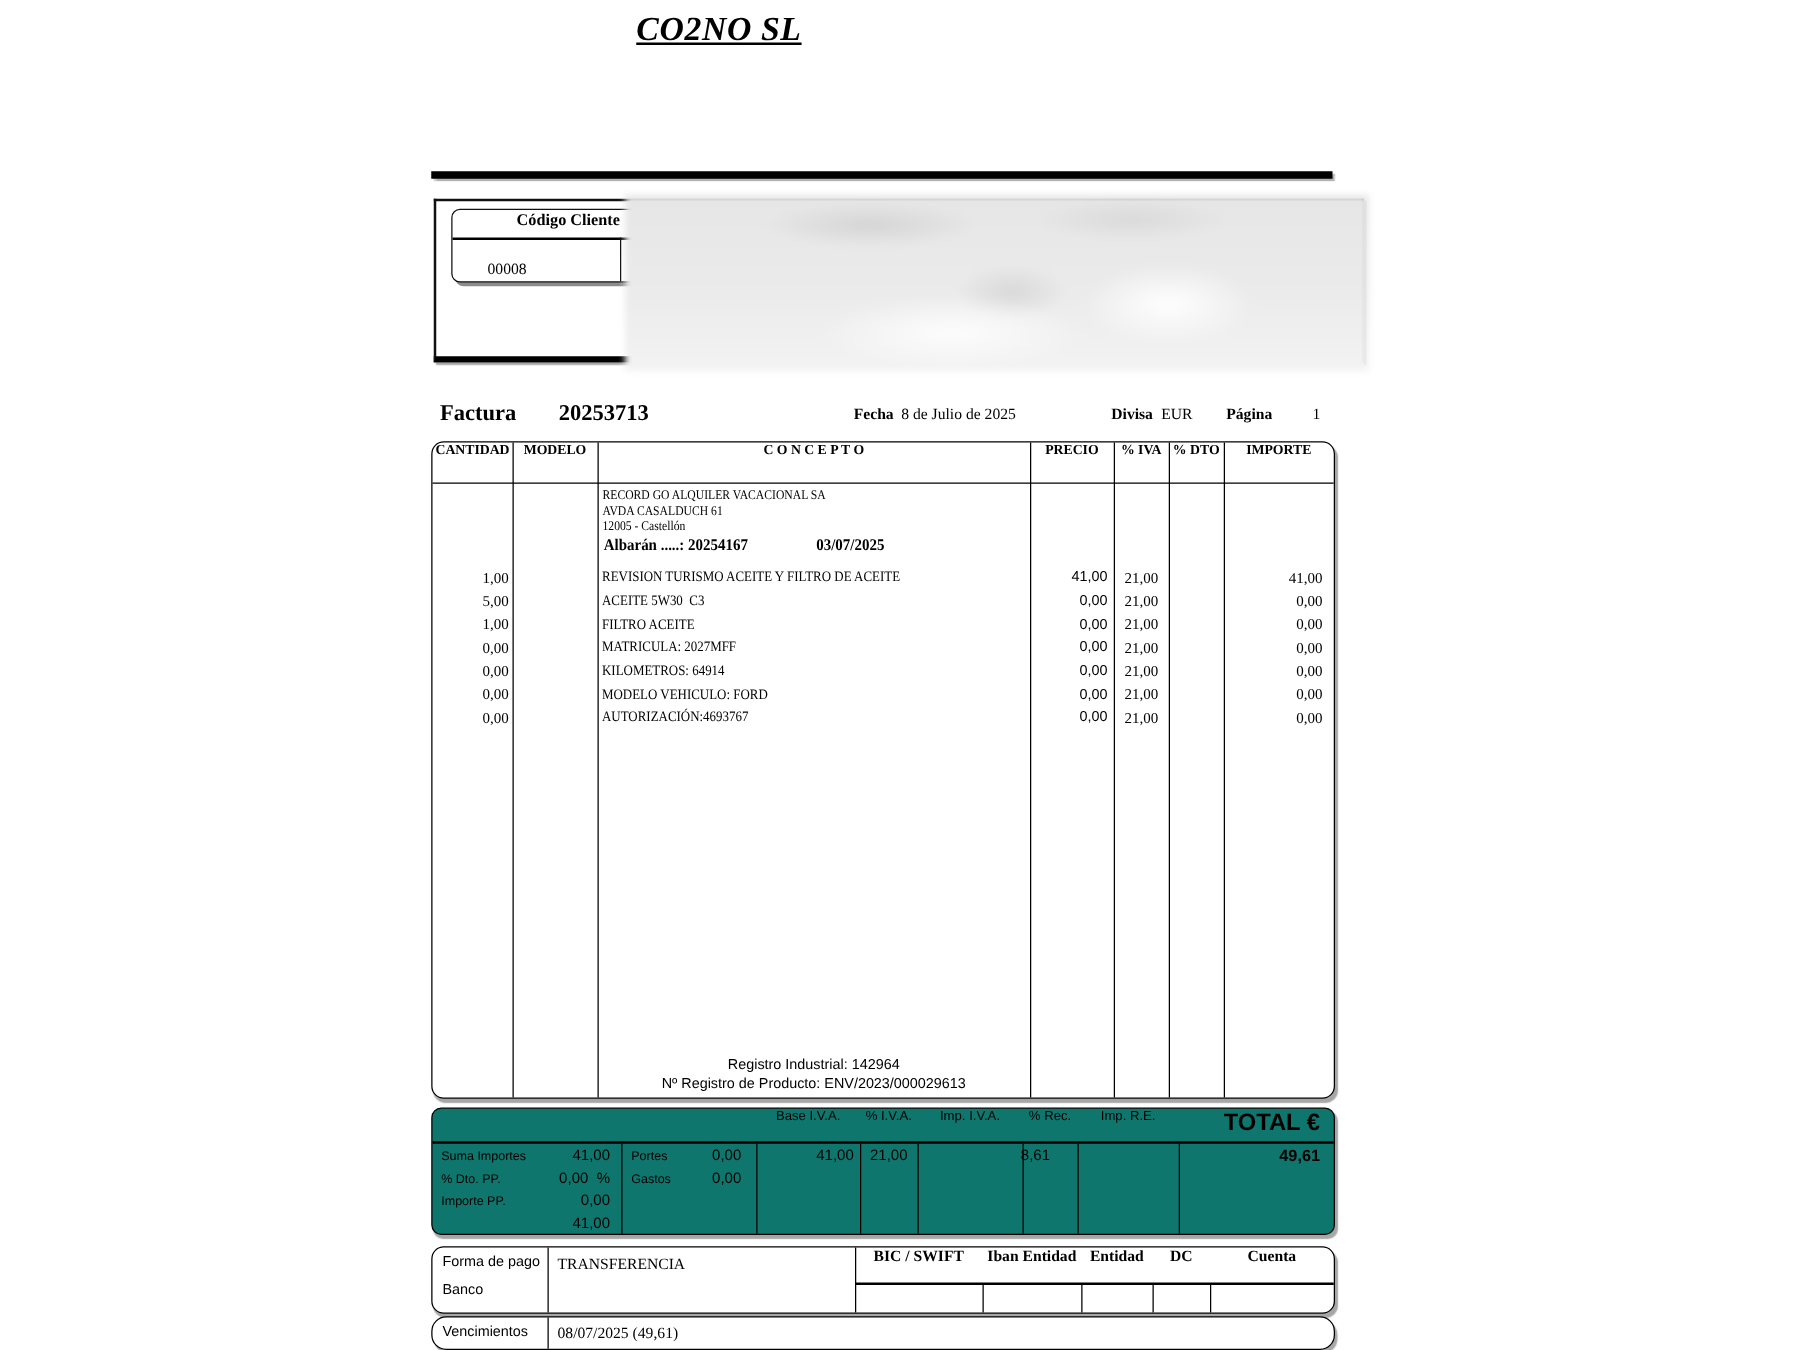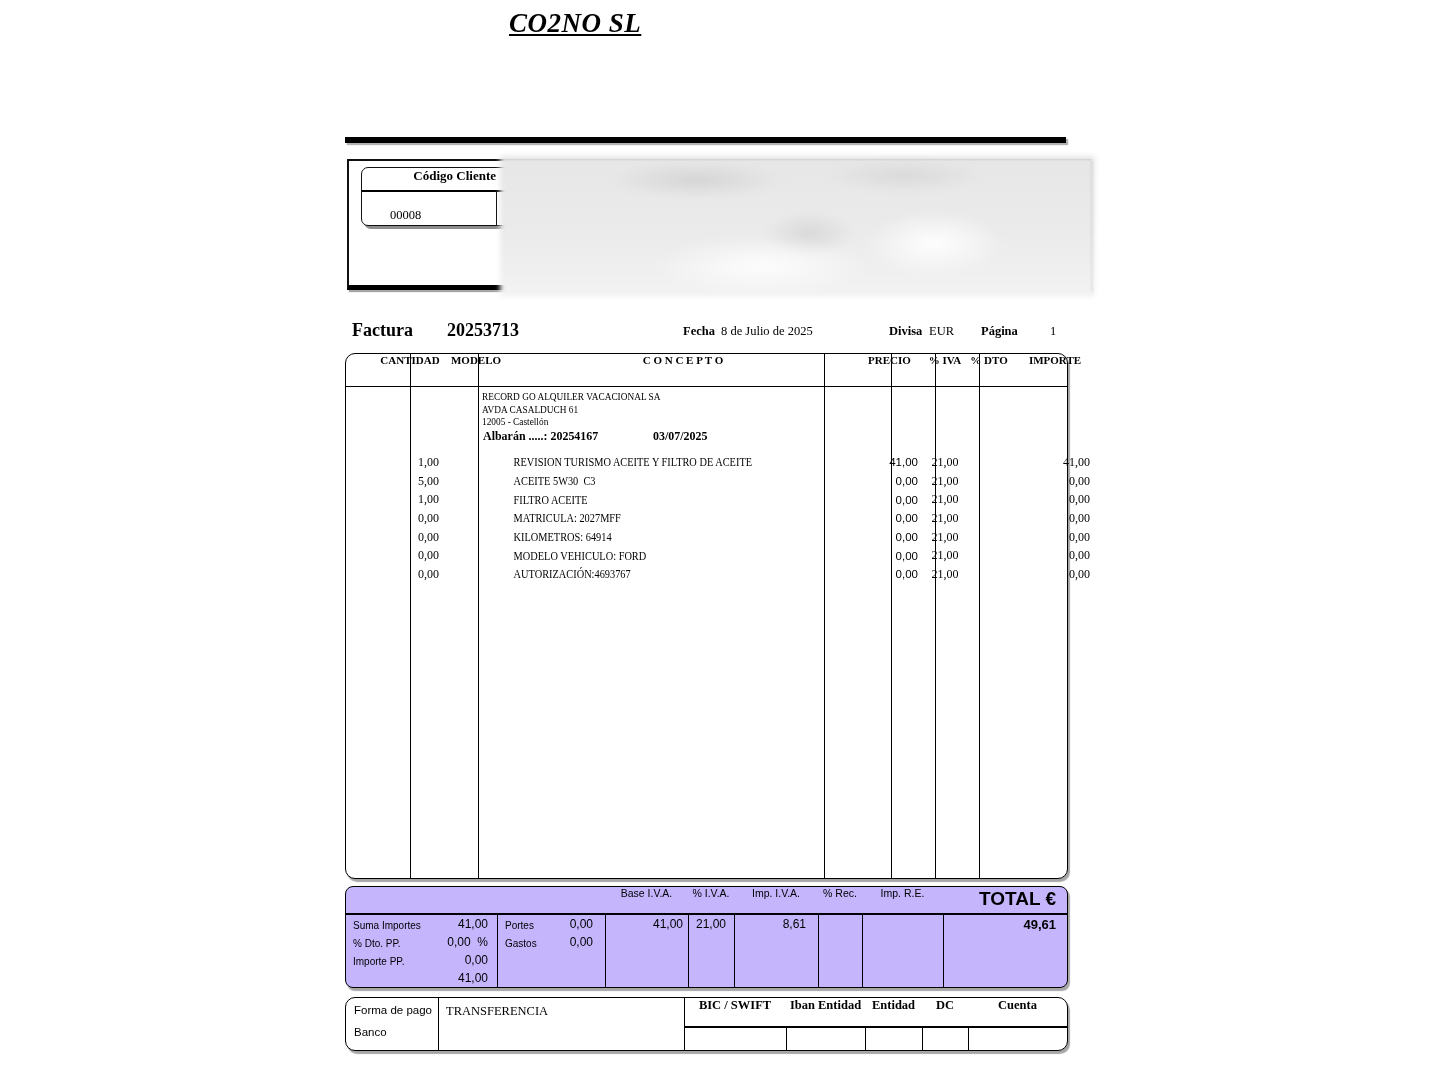--- a/index.html
+++ b/index.html
@@ -40,21 +40,21 @@
   
   .f-big{font:bold 18px "Liberation Serif",serif;}
   .f-lab{font:bold 12.5px "Liberation Serif",serif;}
   .f-val{font:12.5px "Liberation Serif",serif;}
 
   
   .mtable{left:345px;top:353px;width:721px;height:524px;border:1.6px solid #000;border-radius:10px;
           background:#fff;box-shadow:2px 3px 1px rgba(0,0,0,.35);}
   .vl{position:absolute;top:0;bottom:0;width:1.4px;background:#000;}
   .hl{position:absolute;left:0;right:0;height:1.4px;background:#000;}
-  .grid7{display:grid;grid-template-columns:64px 68px 346px 67px 44px 44px 88px;padding-left:32px;}
+  .grid7{display:grid;grid-template-columns:64px 68px 346px 67px 44px 44px 88px;}
   .thead{position:absolute;left:0;top:0;width:721px;line-height:31px;text-align:center;
          font:bold 11px "Liberation Serif",serif;}
   .cust{position:absolute;left:136px;top:37px;}
   .custline{font:10.6px "Liberation Serif",serif;white-space:pre;transform:scaleX(.88);
             transform-origin:0 50%;line-height:12.7px;}
   .alb{font:bold 13px "Liberation Serif",serif;white-space:pre;display:inline-block;
        transform:scaleX(.92);transform-origin:0 50%;}
   .rows{position:absolute;left:0;top:99px;width:721px;}
   .irow{height:18.7px;align-items:center;}
   .cant{text-align:right;padding-right:3px;font:12px "Liberation Serif",serif;}
@@ -63,21 +63,21 @@
         transform:scaleX(.9);transform-origin:0 50%;}
   .prec{text-align:right;padding-right:5px;font:11.5px "Liberation Sans",sans-serif;}
   .ivac{text-align:center;font:12px "Liberation Serif",serif;}
   .dtoc{font:11px "Liberation Serif",serif;}
   .impc{text-align:right;padding-right:9px;font:12px "Liberation Serif",serif;}
   .registro{position:absolute;left:132px;bottom:3px;width:346px;text-align:center;
             font:11.5px "Liberation Sans",sans-serif;line-height:15px;}
 
   
   .totals{left:345px;top:886px;width:721px;height:100px;border:1.6px solid #000;border-radius:8px;
-          background:#c4b5fd;box-shadow:2px 3px 1px rgba(0,0,0,.35);}
+          background:#0f766e;box-shadow:2px 3px 1px rgba(0,0,0,.35);}
   .thdr{position:absolute;top:0;height:26px;line-height:26px;text-align:center;
         font:10.5px "Liberation Sans",sans-serif;}
   .total-hdr{position:absolute;top:1px;left:597px;width:113px;height:26px;line-height:26px;
              text-align:right;font:bold 19px "Liberation Sans",sans-serif;}
   .tlab{position:absolute;font:10px "Liberation Sans",sans-serif;}
   .tval{position:absolute;font:12px "Liberation Sans",sans-serif;text-align:right;white-space:pre;}
   .tvalc{position:absolute;font:12px "Liberation Sans",sans-serif;text-align:center;}
   .ttot{position:absolute;font:bold 13px "Liberation Sans",sans-serif;text-align:right;}
 
   
@@ -207,20 +207,24 @@
         <div class="cant">0,00</div>
         <div class="modc"></div>
         <div class="conc">AUTORIZACIÓN:4693767</div>
         <div class="prec">0,00</div>
         <div class="ivac">21,00</div>
         <div class="dtoc"></div>
         <div class="impc">0,00</div>
       </div>
     </div>
 
+    <div class="registro">
+      <div>Registro Industrial: 142964</div>
+      <div>Nº Registro de Producto: ENV/2023/000029613</div>
+    </div>
   </div>
 
   <div class="abs totals">
     <div class="thdr" style="left:259px;width:83px;">Base I.V.A.</div>
     <div class="thdr" style="left:342px;width:46px;">% I.V.A.</div>
     <div class="thdr" style="left:388px;width:84px;">Imp. I.V.A.</div>
     <div class="thdr" style="left:472px;width:44px;">% Rec.</div>
     <div class="thdr" style="left:516px;width:81px;">Imp. R.E.</div>
     <div class="total-hdr">TOTAL €</div>
 
@@ -241,21 +245,21 @@
     <div class="tval" style="left:60px;top:66px;width:82px;">0,00</div>
     <div class="tval" style="left:60px;top:84px;width:82px;">41,00</div>
 
     <div class="tlab" style="left:159px;top:33px;">Portes</div>
     <div class="tval" style="left:190px;top:30px;width:57px;">0,00</div>
     <div class="tlab" style="left:159px;top:51px;">Gastos</div>
     <div class="tval" style="left:190px;top:48px;width:57px;">0,00</div>
 
     <div class="tval" style="left:259px;top:30px;width:78px;">41,00</div>
     <div class="tvalc" style="left:342px;top:30px;width:46px;">21,00</div>
-    <div class="tval" style="left:388px;top:30px;width:72px;">8,61</div>
+    <div class="tval" style="left:388px;top:30px;width:72px;padding-left:34px;">8,61</div>
     <div class="tval" style="left:472px;top:30px;width:38px;"></div>
     <div class="tval" style="left:516px;top:30px;width:74px;"></div>
     <div class="ttot" style="left:597px;top:30px;width:113px;">49,61</div>
   </div>
 
   <div class="abs paybox">
     <div class="vl" style="left:92px;"></div>
     <div class="vl" style="left:338px;"></div>
     <div class="plab" style="left:8px;top:6px;">Forma de pago</div>
     <div class="plab" style="left:8px;top:28px;">Banco</div>
@@ -275,14 +279,19 @@
     <div class="vl" style="left:622px;top:29px;"></div>
     <div class="bankcells">
       <div></div>
       <div></div>
       <div></div>
       <div></div>
       <div></div>
     </div>
   </div>
 
+  <div class="abs duebox">
+    <div class="vl" style="left:92px;"></div>
+    <div class="plab" style="left:8px;top:0;line-height:25px;">Vencimientos</div>
+    <div class="pser" style="left:100px;top:0;line-height:25px;">08/07/2025 (49,61)</div>
+  </div>
 
 </div>
 
 </body></html>

